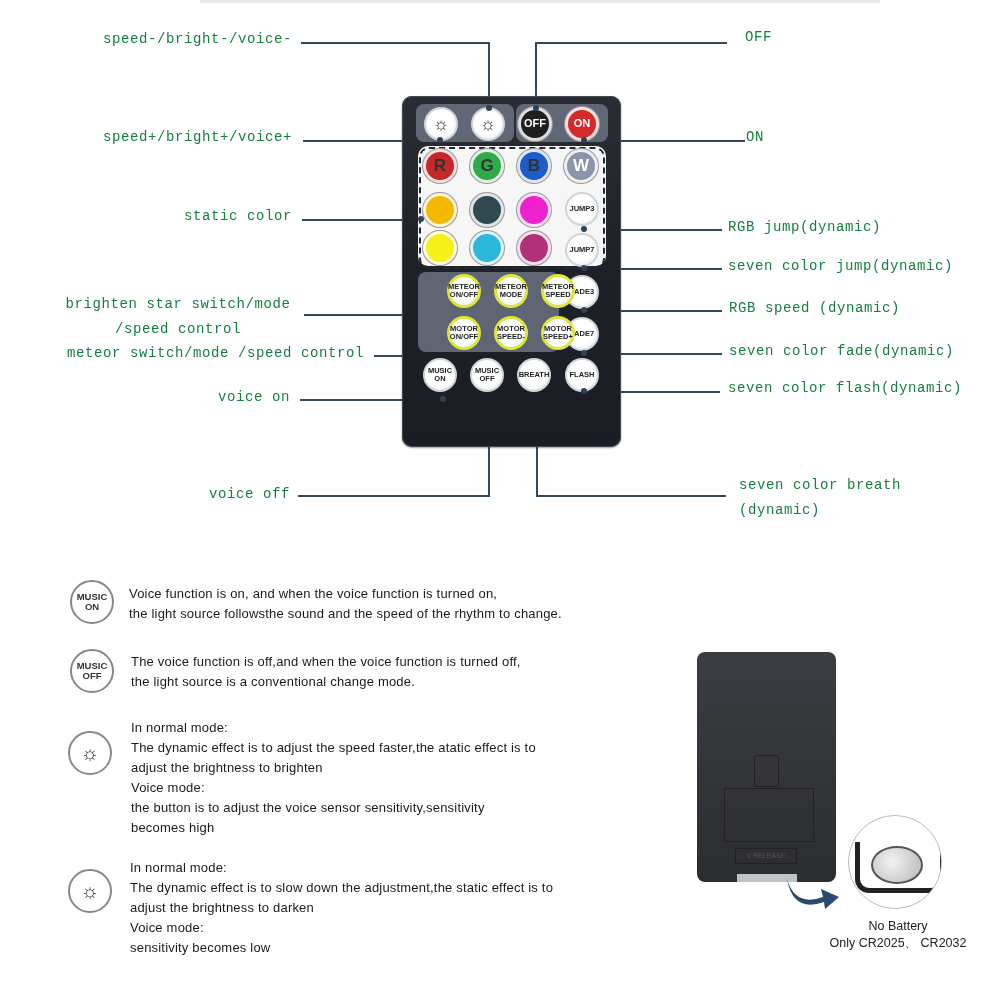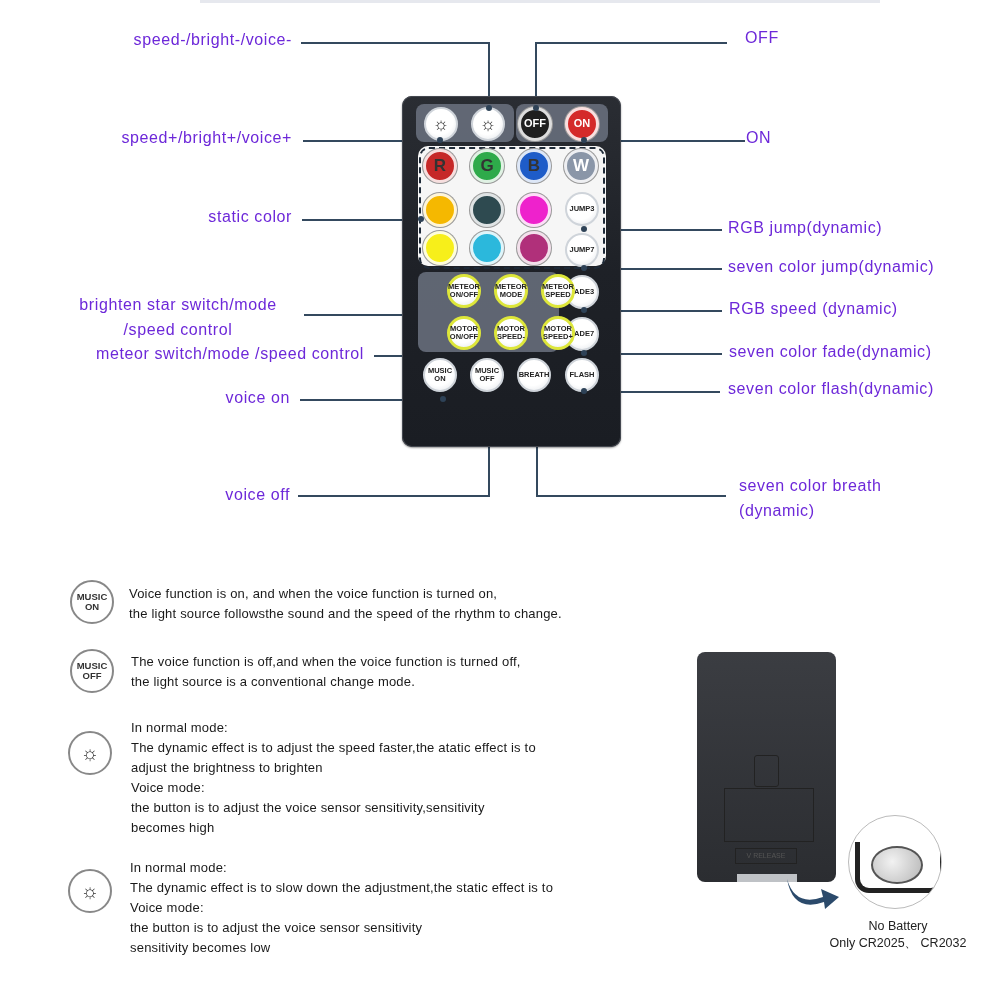--- a/index.html
+++ b/index.html
@@ -1,19 +1,19 @@
 <!DOCTYPE html>
 <html><head>
 <meta charset="utf-8">
 <style>
   html, body { margin:0; padding:0; background:#ffffff; }
   body { width:1000px; height:1000px; position:relative; overflow:hidden;
          font-family:"Liberation Sans", sans-serif; color:#111; }
   .topline { position:absolute; left:200px; top:0; width:680px; height:3px; background:#e6e8ee; }
-  .lbl { position:absolute; font-size:16px; letter-spacing:0.6px; white-space:nowrap; color:#6d28d9; }
+  .lbl { position:absolute; font-size:14px; letter-spacing:0.6px; white-space:nowrap; color:#15803d;font-family:Liberation Mono, monospace; }
   .lbl.r { text-align:right; }
   .ln { position:absolute; background:#34495e; }
   .h { height:2px; }
   .v { width:2px; }
   .dot { position:absolute; width:6px; height:6px; border-radius:50%; background:#2e4257; }
 
   
   .remote { position:absolute; left:402px; top:96px; width:219px; height:351px;
             background:linear-gradient(180deg,#2a2d33 0%,#1e2127 50%,#1a1d23 100%);
             border-radius:10px; box-shadow: 0 1px 2px rgba(0,0,0,.4), inset 0 0 0 1px #444850; }
@@ -233,22 +233,22 @@
   <div>adjust the brightness to brighten</div>
   <div>Voice mode:</div>
   <div>the button is to adjust the voice sensor sensitivity,sensitivity</div>
   <div>becomes high</div>
 </div>
 
 <div class="cicon" style="left:68px;top:869px;font-size:20px;font-weight:normal;">☼</div>
 <div class="desc" style="left:130px;top:858px;">
   <div>In normal mode:</div>
   <div>The dynamic effect is to slow down the adjustment,the static effect is to</div>
+  <div>adjust the brightness to darken</div>
   <div>Voice mode:</div>
-  <div>the button is to adjust the voice sensor sensitivity</div>
   <div>sensitivity becomes low</div>
 </div>
 
 <div class="back">
   <div class="trash"></div>
   <div class="batt"></div>
   <div class="rel">V RELEASE</div>
   <div class="tab"></div>
 </div>
 <svg class="arrow" viewBox="0 0 60 36">

